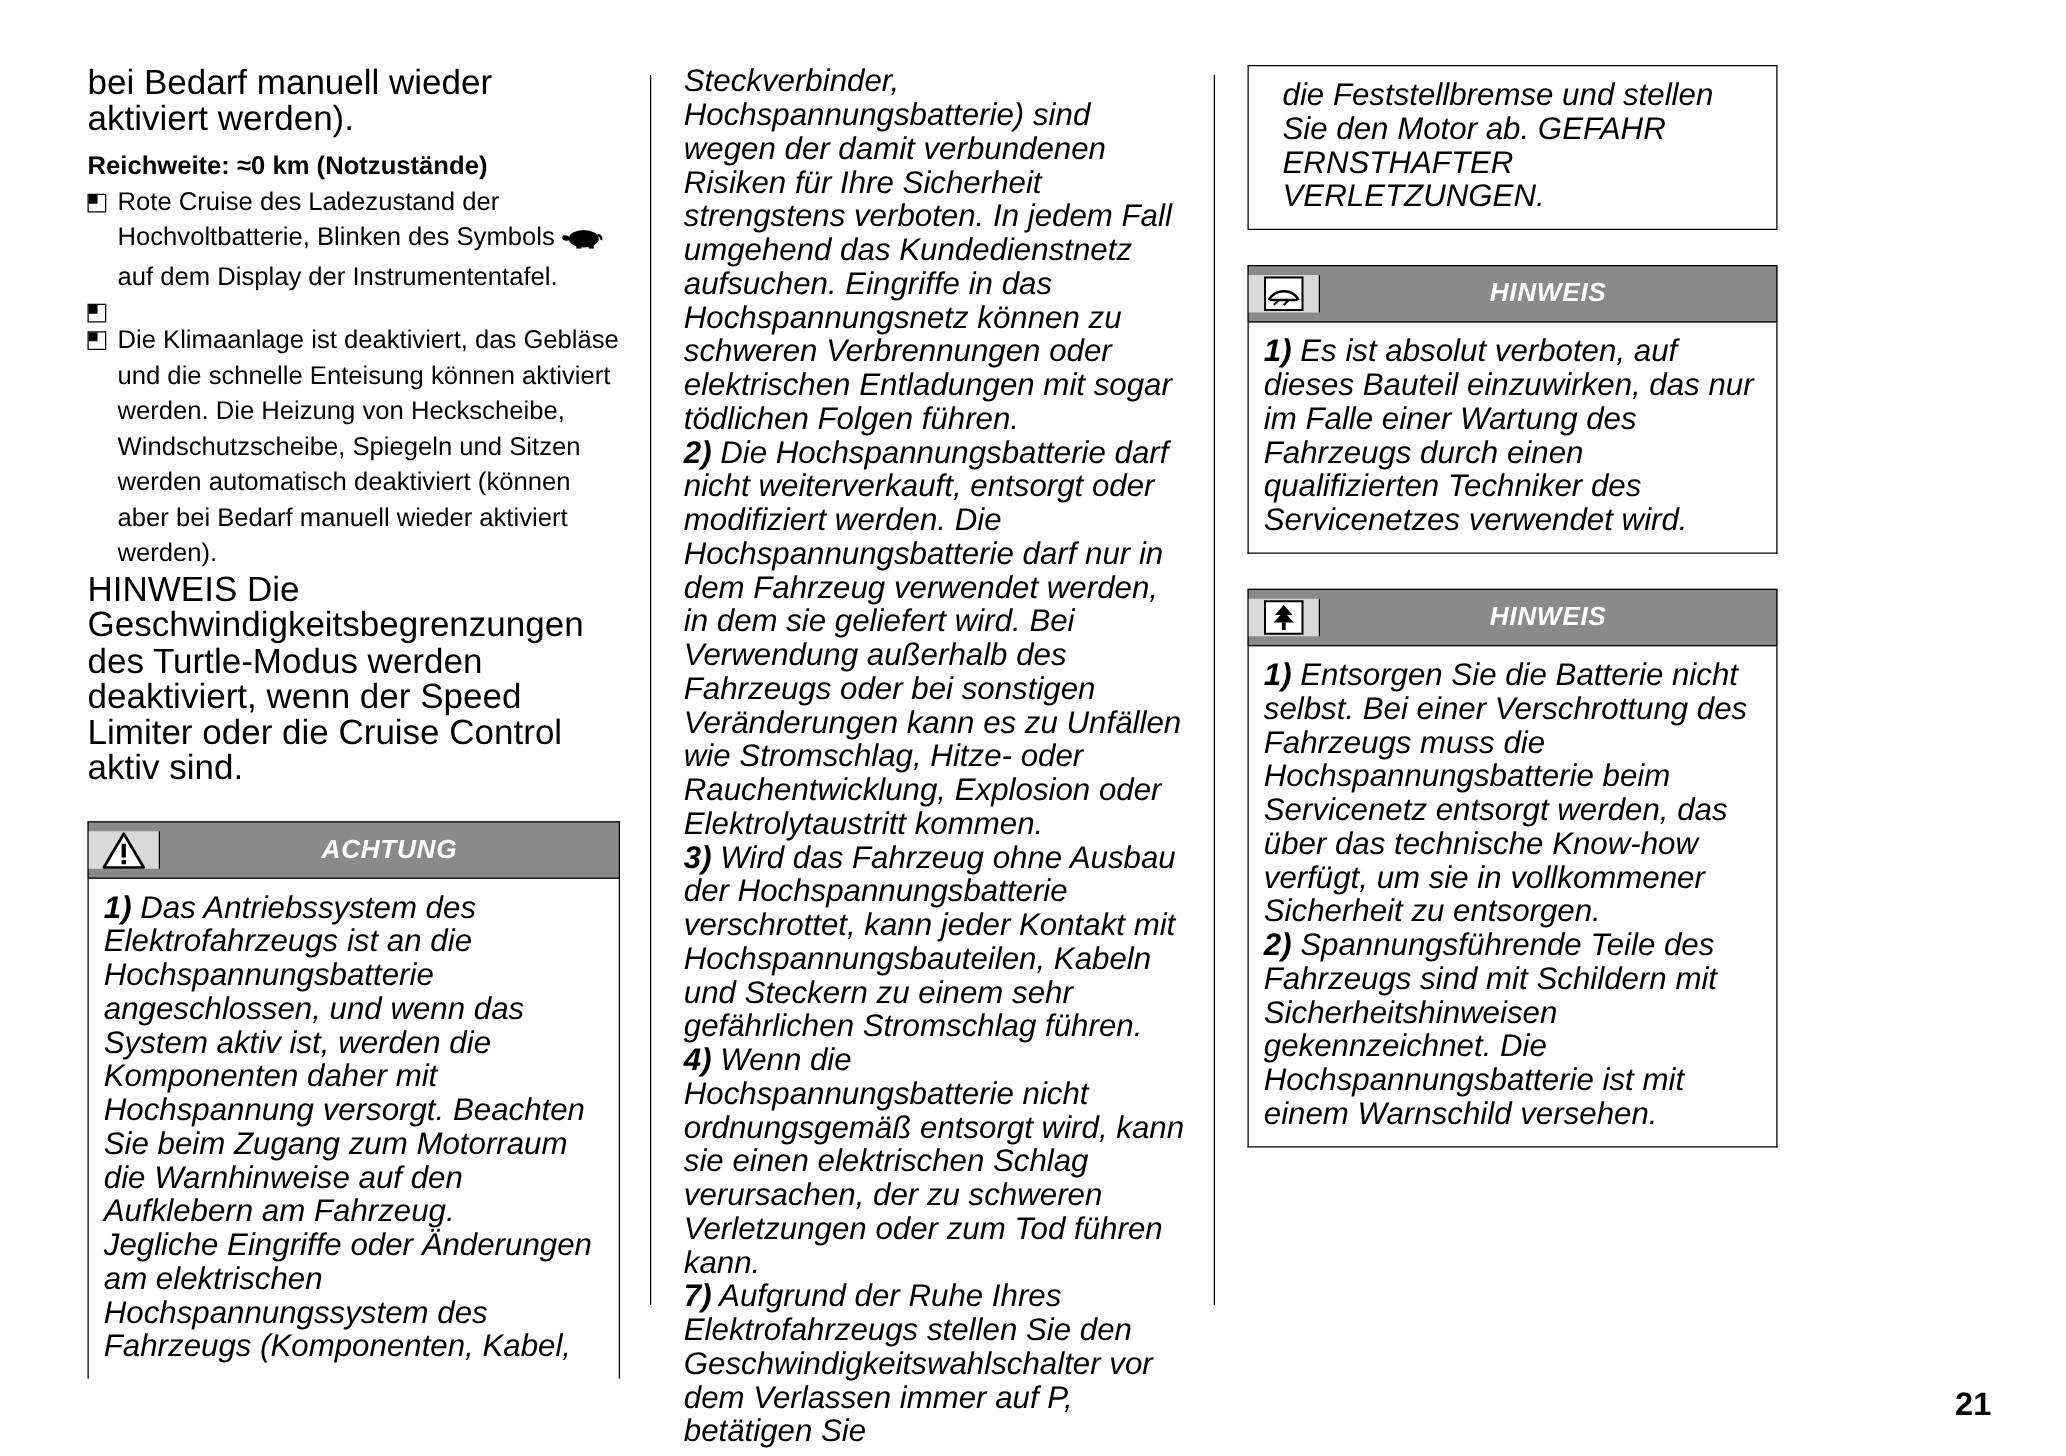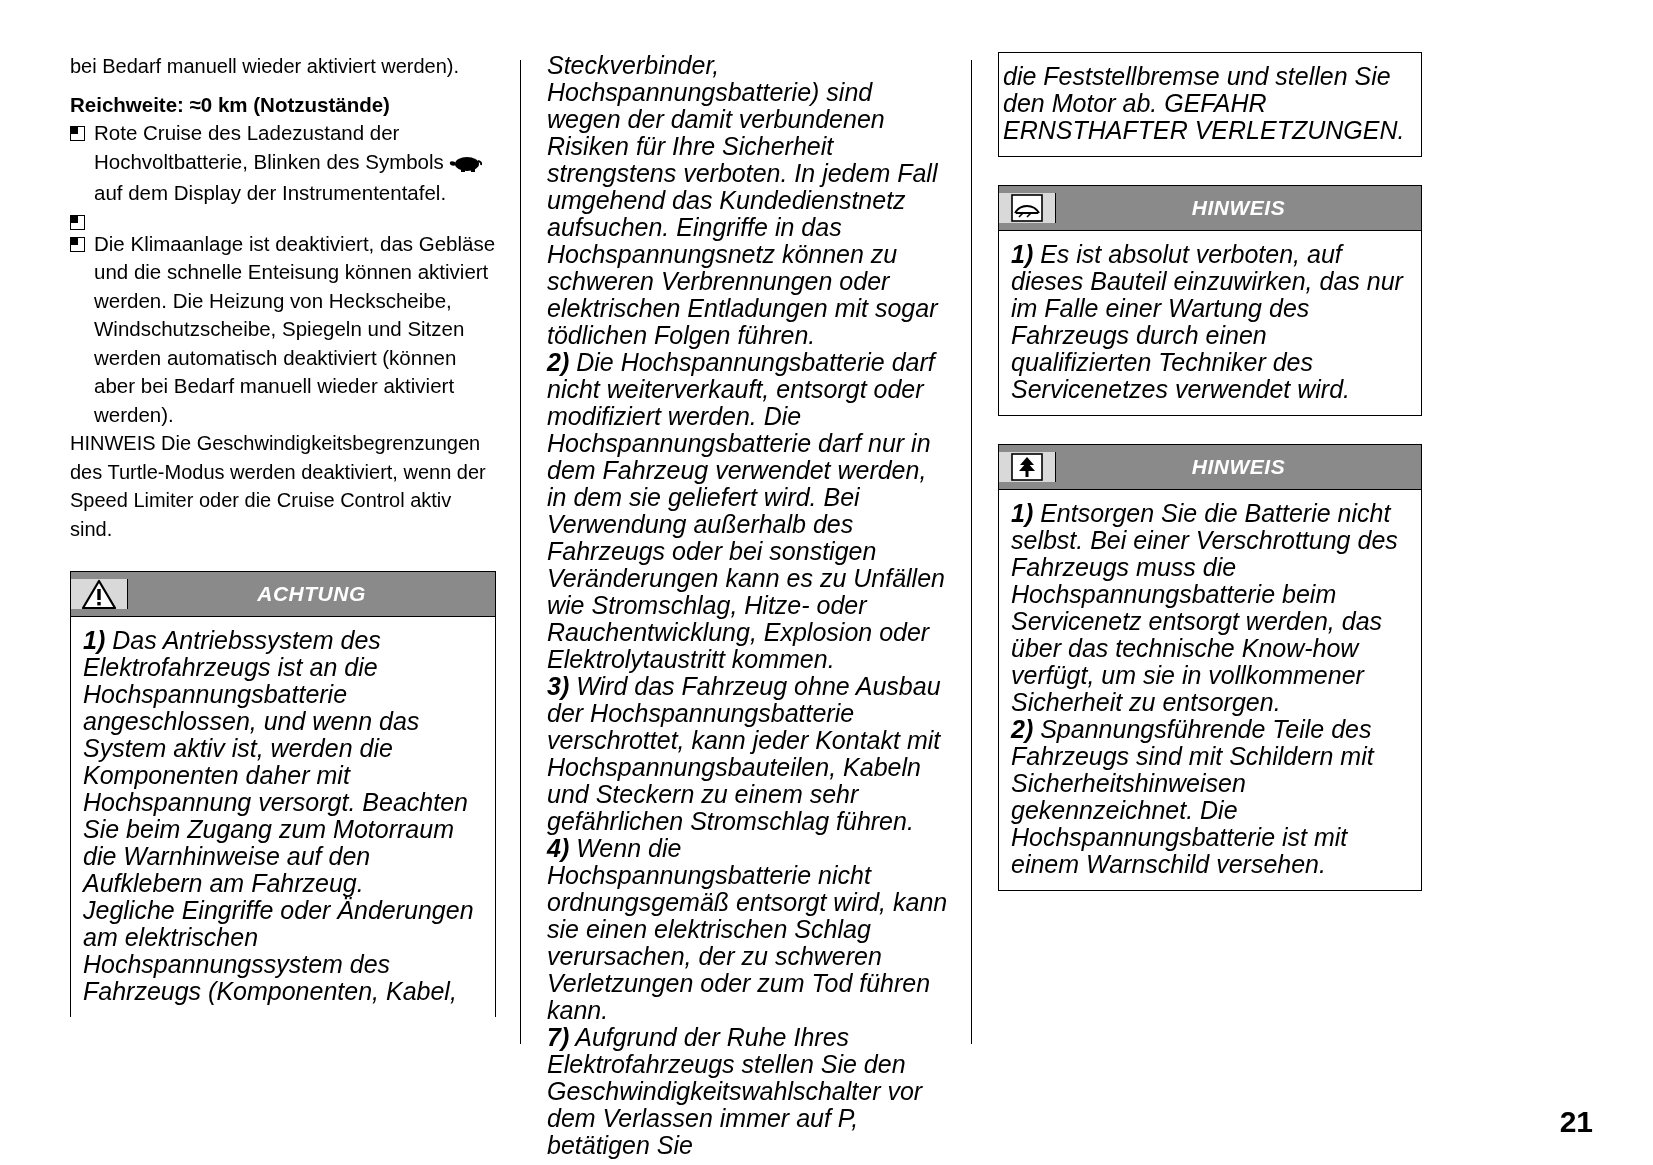--- a/index.html
+++ b/index.html
@@ -39,21 +39,21 @@
   }
   .col-2 { width: 450px; padding-left: 26px; padding-right: 20px; }
   .col-3 { width: 450px; padding-left: 26px; }
 
   p {
     margin: 0;
     font-size: 20.5px;
     line-height: 28.5px;
   }
   .body-text {
-    font-size: 20px;
+    font-size: 28px;
     line-height: 28.5px;
   }
   .heading {
     font-weight: bold;
     font-size: 20.5px;
     line-height: 28.5px;
     margin-top: 10px;
   }
   .bullet-row {
     display: flex;
@@ -130,31 +130,31 @@
   }
   .num { font-weight: bold; font-style: italic; }
 
   .italic-par {
     font-style: italic;
     font-size: 25px;
     line-height: 27px;
   }
   .frame-box {
     border: 1.5px solid #000;
-    padding: 10px 12px 12px 4px;
+    padding: 10px 12px 12px 27px;
     box-sizing: border-box;
   }
   .col3-top {
     margin-top: 0;
   }
   .page-number {
     position: absolute;
     right: 60px;
     bottom: 26px;
-    font-size: 30px;
+    font-size: 26px;
     font-weight: bold;
   }
 </style>
 </head>
 <body>
 
 <div class="page">
   <div class="columns">
 
     <div class="col col-1">

